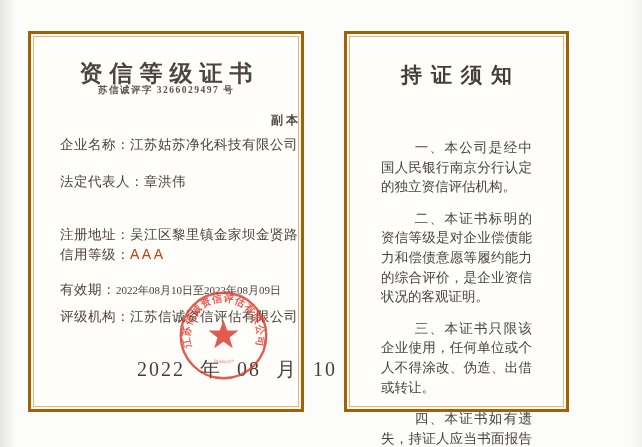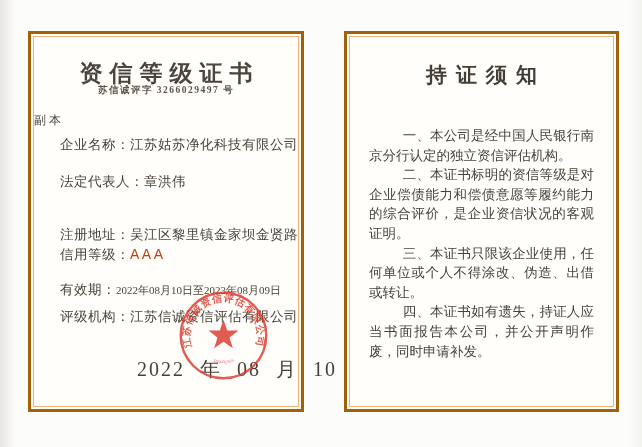--- a/index.html
+++ b/index.html
@@ -11,36 +11,36 @@
       linear-gradient(270deg, rgba(200,196,190,.18) 0, rgba(255,255,255,0) 2%),
       #fcfcfa;
   }
   .page{
     position:absolute;top:31px;height:381px;box-sizing:border-box;
     background:#fffefb;
     border:3px solid #a16207;
     box-shadow: inset 0 0 0 2px #fffefb, inset 0 0 0 3px #eeb276;
   }
   .page-left{left:28px;width:276px;}
-  .page-right{left:344px;width:275px;}
+  .page-right{left:344px;width:225px;}
 
   
   .cert-title{
     position:absolute;top:24px;left:0;width:100%;text-align:center;
     font-family:"Liberation Sans","DejaVu Sans",sans-serif;
     font-size:23px;font-weight:700;letter-spacing:7px;color:#4c453e;margin:0;
     text-indent:7px;
   }
   .cert-ref{
     position:absolute;top:50px;left:0;width:100%;text-align:center;
     font-size:9.5px;font-weight:700;letter-spacing:1.5px;color:#5d5348;
   }
   .cert-copy{
-    position:absolute;top:78px;left:0;width:100%;text-align:left;
-    font-size:12px;font-weight:400;letter-spacing:3px;color:#4c453e;text-indent:3px;
+    position:absolute;top:78px;left:0;width:100%;text-align:right;
+    font-size:12px;font-weight:700;letter-spacing:3px;color:#4c453e;text-indent:3px;
   }
   .field{position:absolute;left:29px;right:10px;font-size:13.5px;color:#4a4339;letter-spacing:0.5px;white-space:nowrap;}
   .f-company{top:102px;}
   .f-legal{top:139px;}
   .f-address{top:192px;}
   .f-grade{top:212px;}
   .f-valid{top:247px;}
   .f-agency{top:274px;}
   .rating-red{
     color:#c2410c;font-family:"Liberation Sans","DejaVu Sans",sans-serif;
@@ -56,21 +56,21 @@
   
   .notice-title{
     position:absolute;top:27px;left:0;width:100%;text-align:center;
     font-size:21px;font-weight:700;letter-spacing:9px;color:#443e35;margin:0;
     text-indent:9px;
   }
   .notice-body{
     position:absolute;top:92px;left:22px;right:22px;
     font-size:13.5px;line-height:19.6px;color:#48423a;text-align:justify;
   }
-  .notice-body p{margin:0;text-indent:2.5em;}
+  .notice-body p{margin:12px;text-indent:2.5em;}
 </style>
 </head>
 <body>
 
 <div class="page page-left">
   <h1 class="cert-title">资信等级证书</h1>
   <div class="cert-ref">苏信诚评字 3266029497 号</div>
   <div class="cert-copy">副本</div>
 
   <div class="field f-legal">

